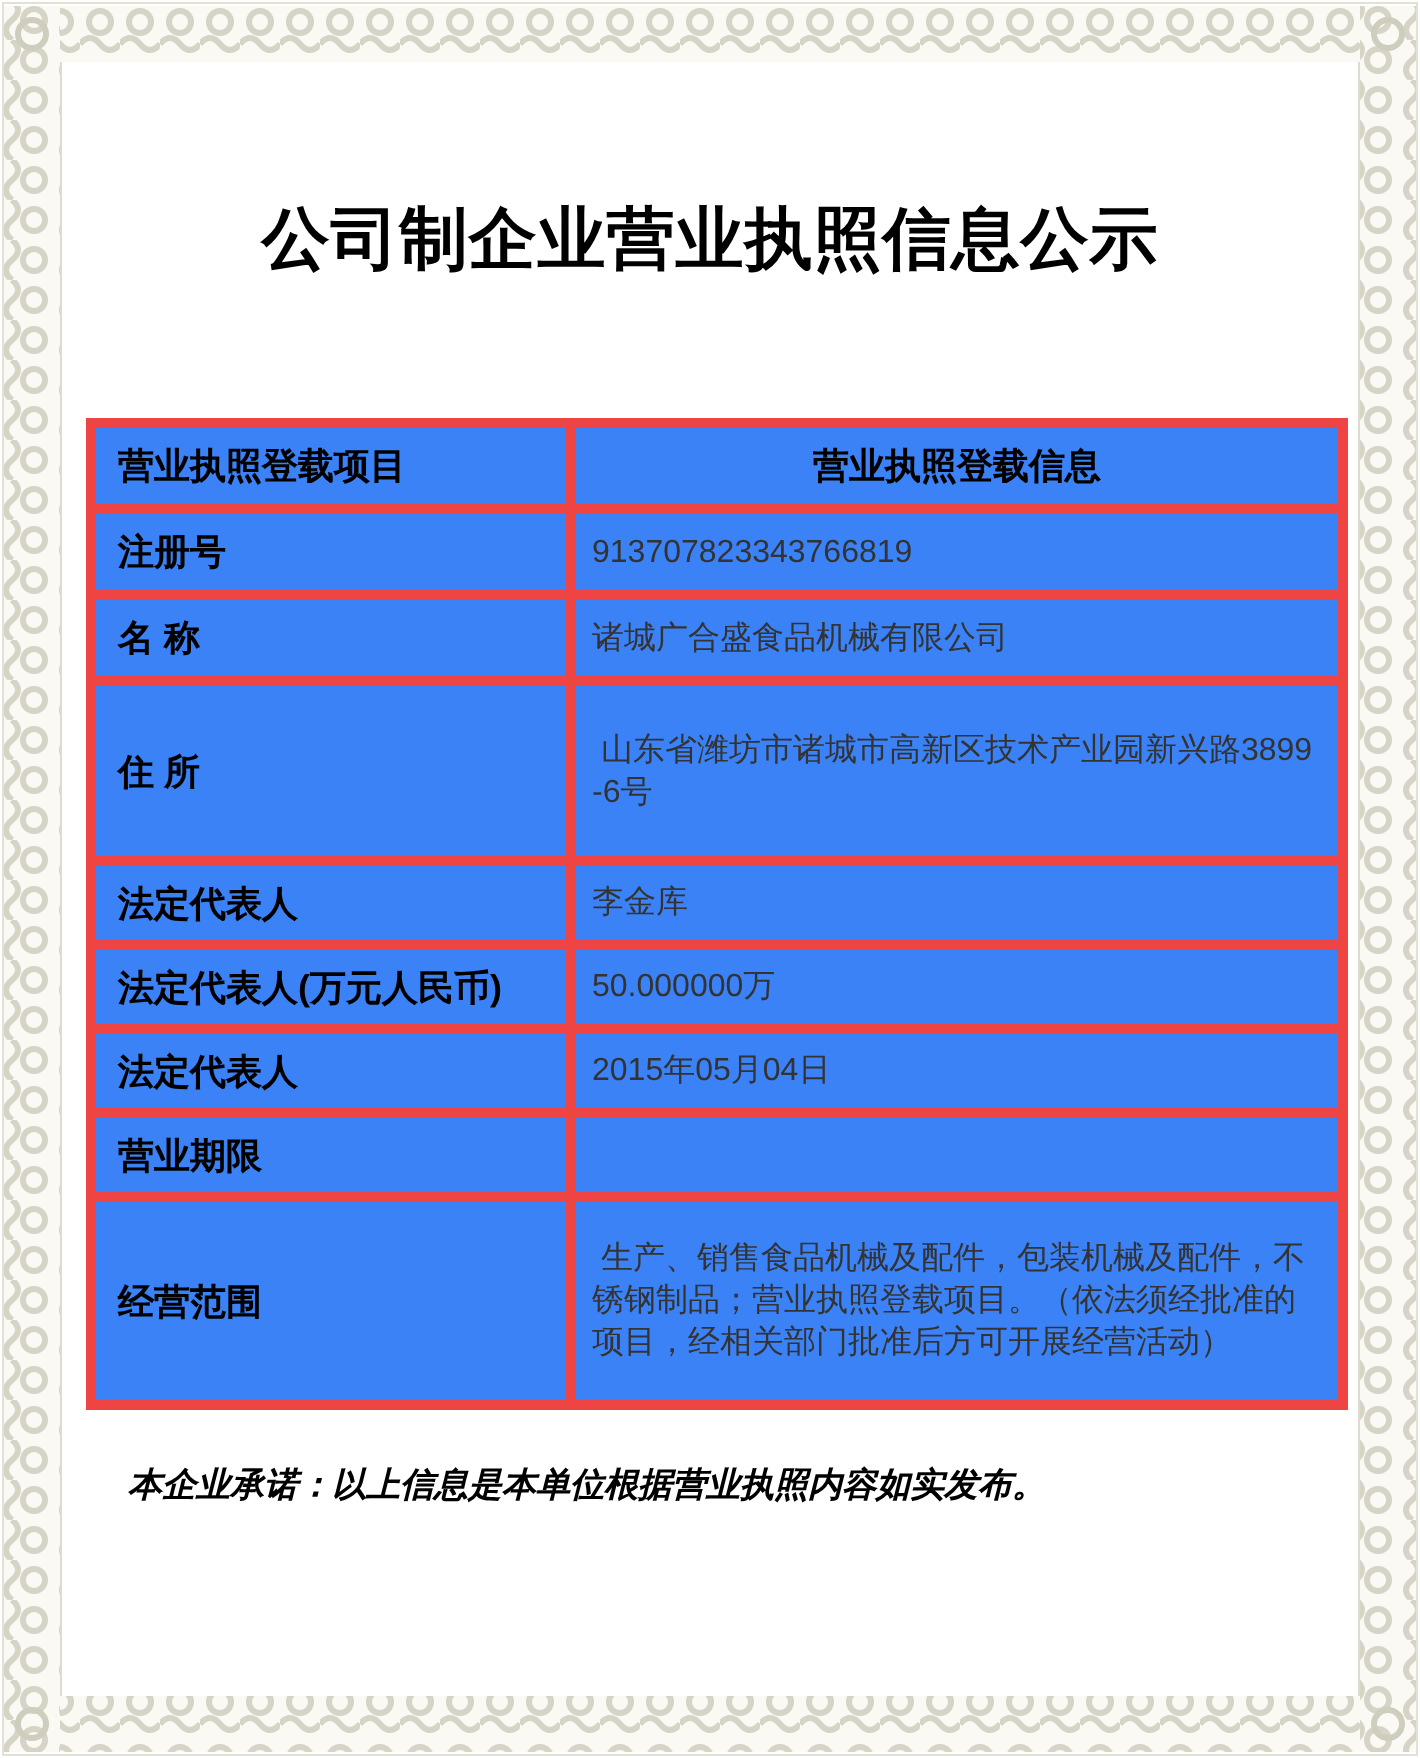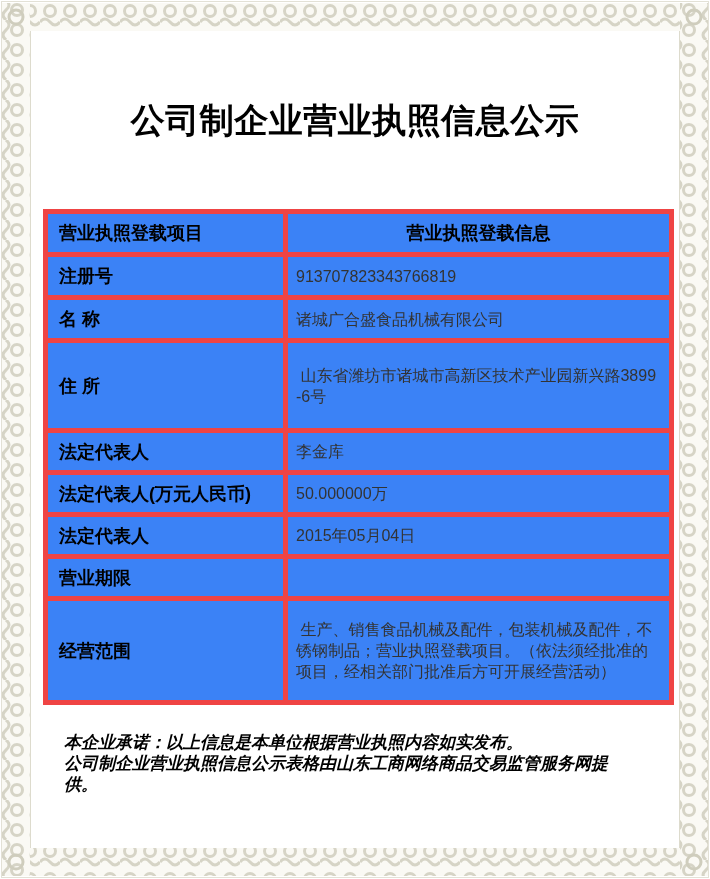--- a/index.html
+++ b/index.html
@@ -151,16 +151,15 @@
       </tr>
       <tr class="h104">
         <td class="cell-label">经营范围</td>
         <td class="cell-value"> 生产、销售食品机械及配件，包装机械及配件，不锈钢制品；营业执照登载项目。（依法须经批准的项目，经相关部门批准后方可开展经营活动）</td>
       </tr>
     </tbody>
   </table>
 
   <div class="footer-note">
     <p>本企业承诺：以上信息是本单位根据营业执照内容如实发布。</p>
-    <p>公司制企业营业执照信息公示表格由山东工商网络商品交易监管服务网提供。</p>
   </div>
 
 </div>
 
 </body></html>

